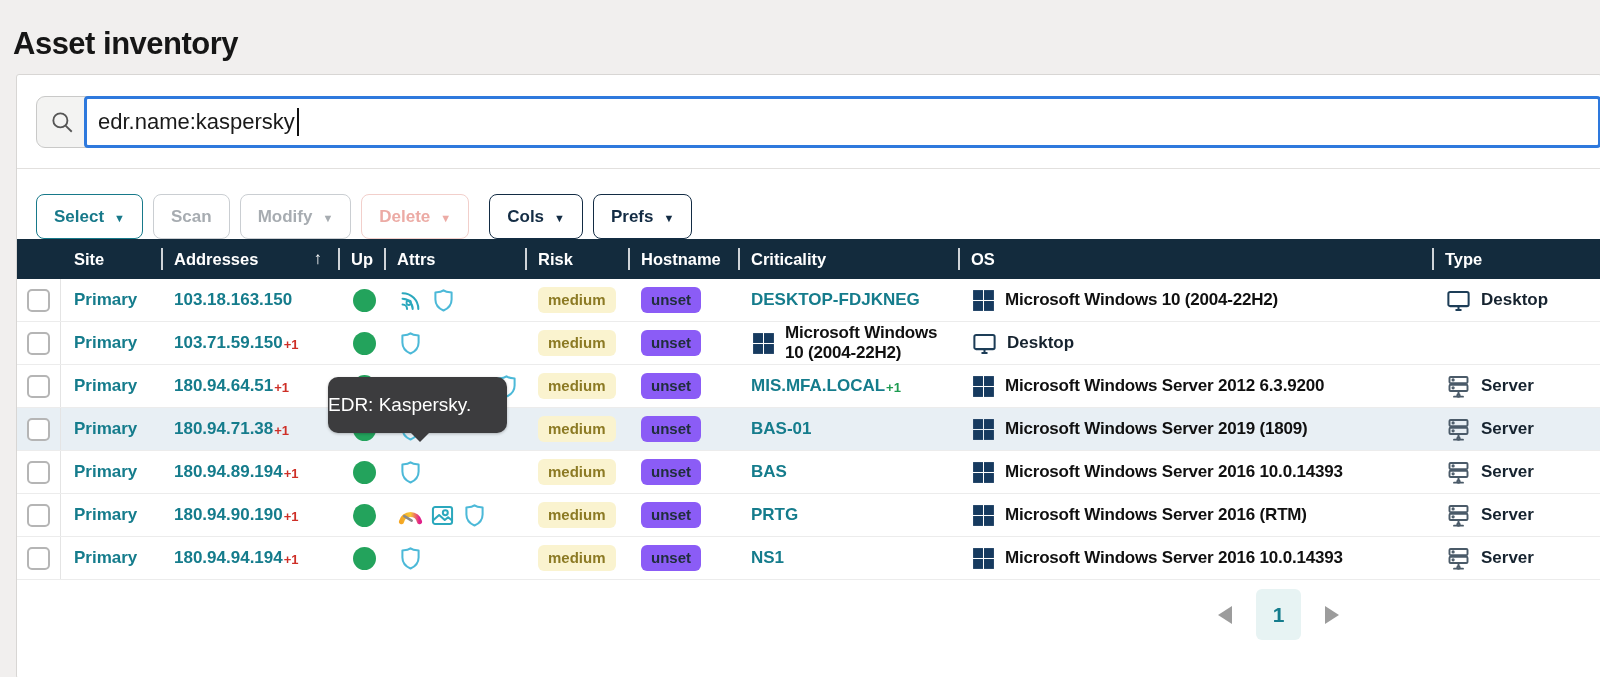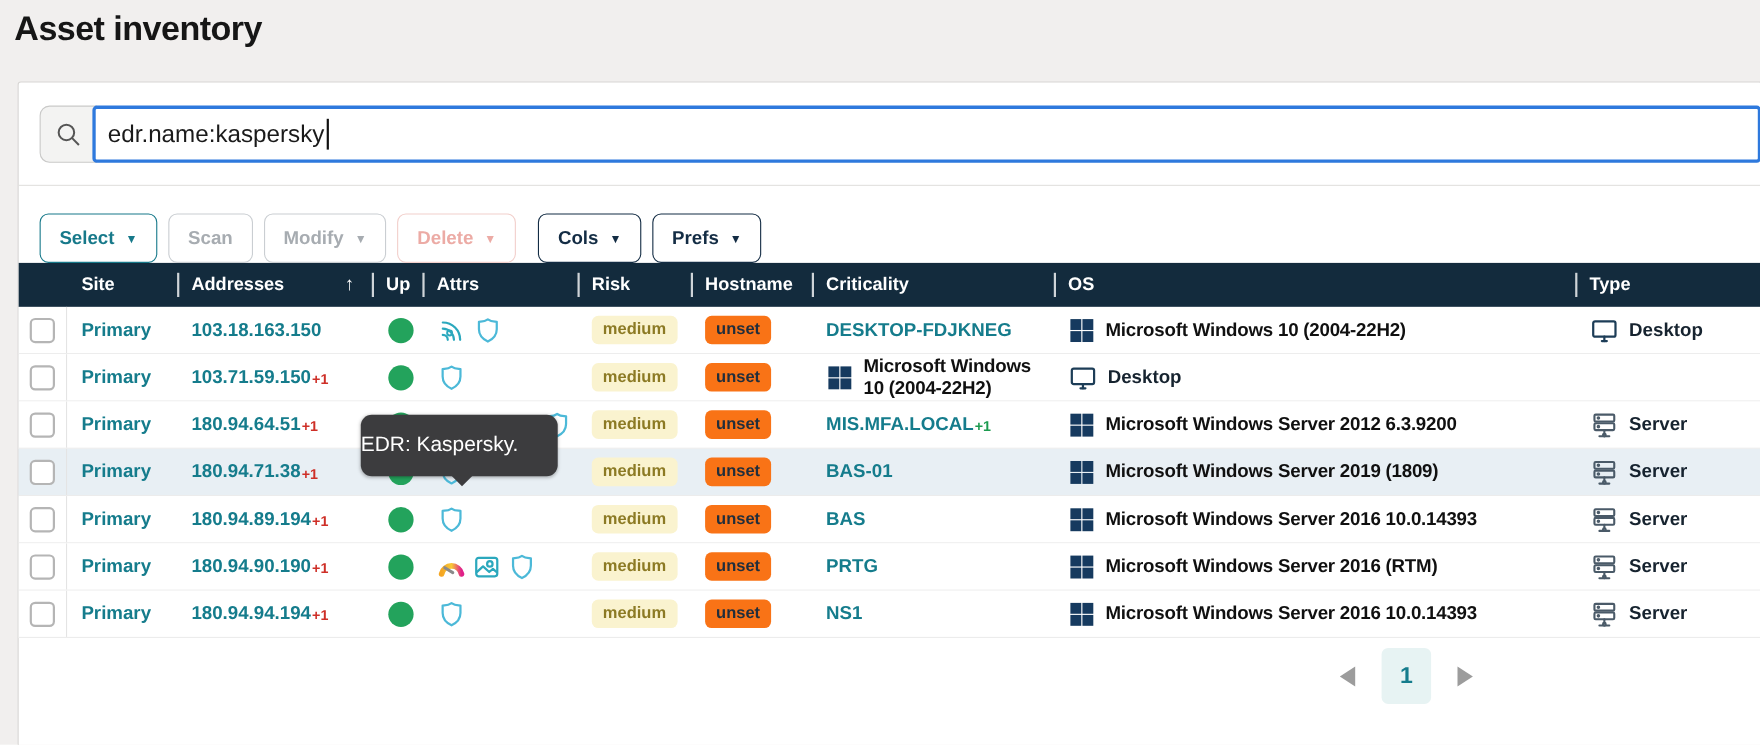--- a/index.html
+++ b/index.html
@@ -6,21 +6,21 @@
   html,body { width:1600px; height:677px; overflow:hidden; }
   body {
     font-family:"Liberation Sans", sans-serif;
     background:#f1efee;
     position:relative;
     color:#1c1c1c;
   }
   
   .page-title {
     font-size:31px; font-weight:bold; color:#161616;
-    padding:8px 0 0 13px; letter-spacing:-0.5px;
+    padding:26px 0 0 13px; letter-spacing:-0.5px;
   }
   
   .panel {
     position:absolute; left:16px; top:74px; right:-2px; bottom:-2px;
     background:#ffffff; border:1px solid #d8d6d4; border-radius:3px;
   }
   
   .search-row { display:flex; align-items:flex-start; padding:21px 0 0 19px; }
   .search-btn {
     width:52px; height:52px; background:#f3f3f2; border:1px solid #c9c9c8;
@@ -76,21 +76,21 @@
   .plus { font-size:13px; font-weight:bold; position:relative; top:1px; margin-left:1px; }
   .plus.red { color:#ce2f27; }
   .plus.green { color:#1d9b50; }
   .updot { width:23px; height:23px; border-radius:50%; background:#23a35c; margin-left:2px; }
   .attr-icon { display:inline-flex; margin-right:5px; }
   .spacer { display:inline-block; height:1px; }
   .badge {
     font-size:15px; font-weight:bold; padding:4px 10px; border-radius:6px; line-height:1.2;
   }
   .badge.risk { background:#faf3cf; color:#8c7a24; }
-  .badge.crit { background:#f97316; color:#202e3c; }
+  .badge.crit { background:#8b5cf6; color:#202e3c; }
   .os-icon, .type-icon { display:inline-flex; margin-right:9px; }
   .os-text { font-weight:bold; color:#101010; letter-spacing:-0.2px; }
   .type-text { font-weight:bold; color:#16232f; }
   
   .pagination {
     display:flex; justify-content:flex-end; align-items:center;
     gap:24px; margin-top:9px; padding-right:262px;
   }
   .page-arrow { width:0; height:0; border-style:solid; cursor:pointer; }
   .page-arrow.prev { border-width:9px 14px 9px 0; border-color:transparent #9c9c9c transparent transparent; }

